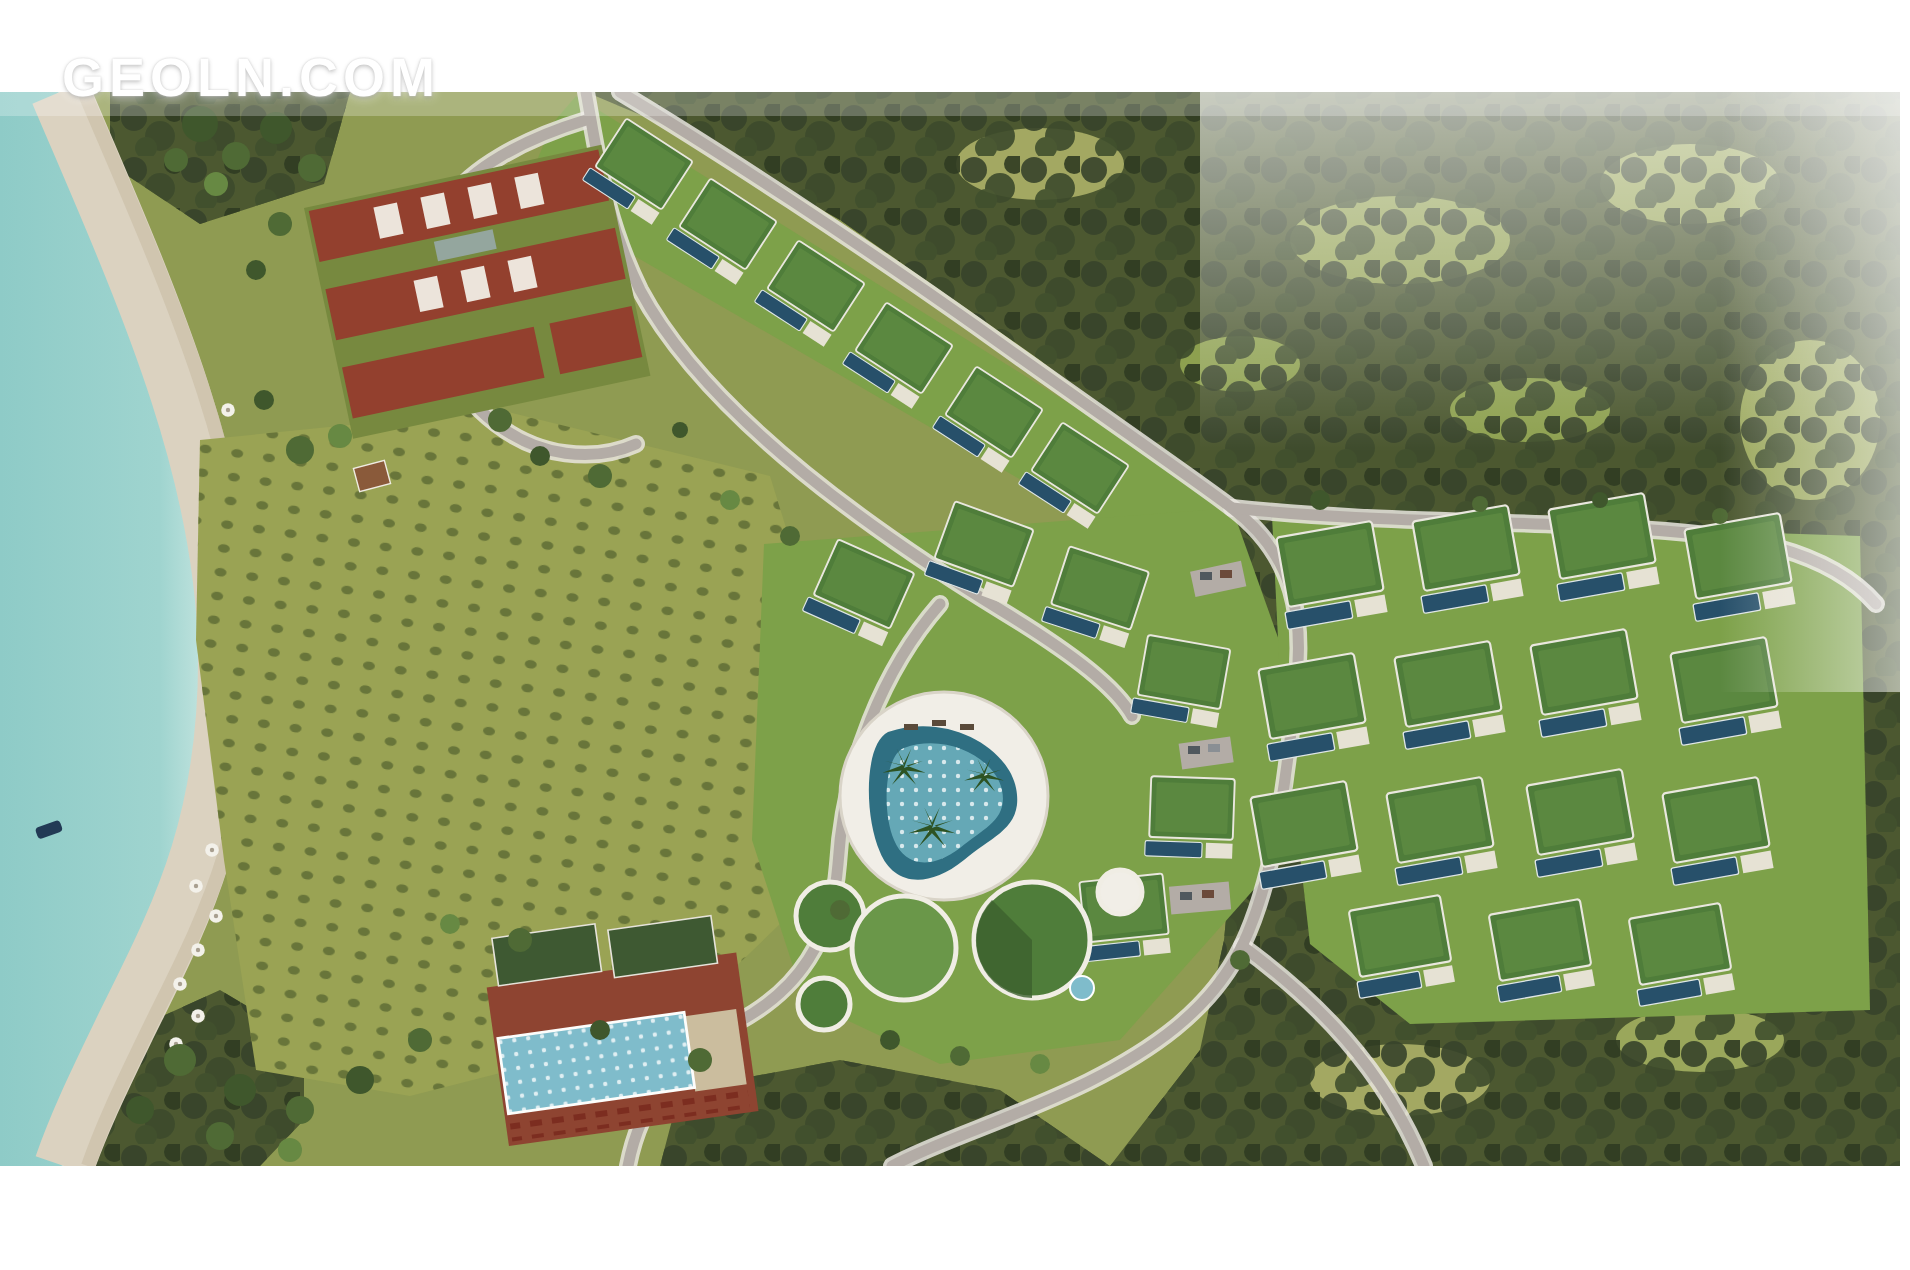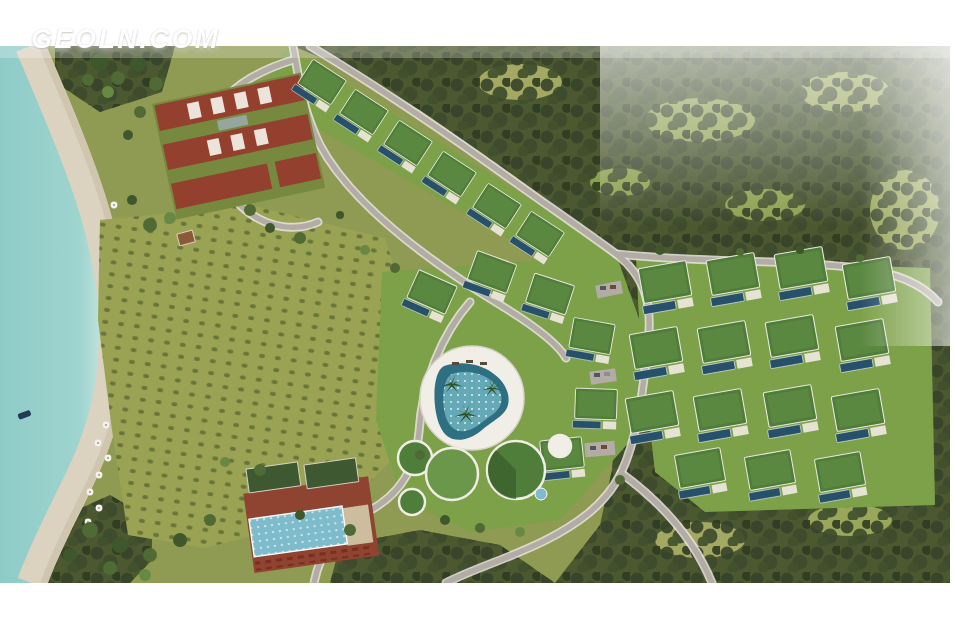--- a/index.html
+++ b/index.html
@@ -6,21 +6,20 @@
   .page{position:relative;width:955px;height:635px;background:var(--page_bg,#fff);overflow:hidden;
         font-family:"Liberation Sans", sans-serif;}
   .image-wrap{position:absolute;left:0;top:46px;width:950px;height:537px;}
   .watermark{
     position:absolute;left:31px;top:24px;
     font-size:27px;font-weight:700;letter-spacing:2.5px;
     color:var(--watermark,#ffffff);
     text-shadow:0 0 1px #cfcfcf, 0 1px 2px rgba(130,130,130,.45), 0 0 6px rgba(255,255,255,.9);
     font-family:"Liberation Sans", sans-serif;
     z-index:5;
-    font-style:italic;
   }
   svg{display:block;}
   .roof{fill:var(--villa_roof);stroke:#e9e7de;stroke-width:1;}
   .roofIn{fill:var(--villa_roof_light);opacity:.45;}
   .vpool{fill:var(--pool_dark);stroke:#dfe6e6;stroke-width:.6;}
   .vterr{fill:#e6e2d4;}
   .road{stroke:var(--road);stroke-width:5.5;fill:none;stroke-linecap:round;}
   .roadCase{stroke:var(--road_light);stroke-width:9;fill:none;stroke-linecap:round;opacity:.85;}
   .tree1{fill:#4f6a35;} .tree2{fill:#3f572c;} .tree3{fill:#678943;}
   .ringC{stroke:#f0ede4;stroke-width:2.5;}

